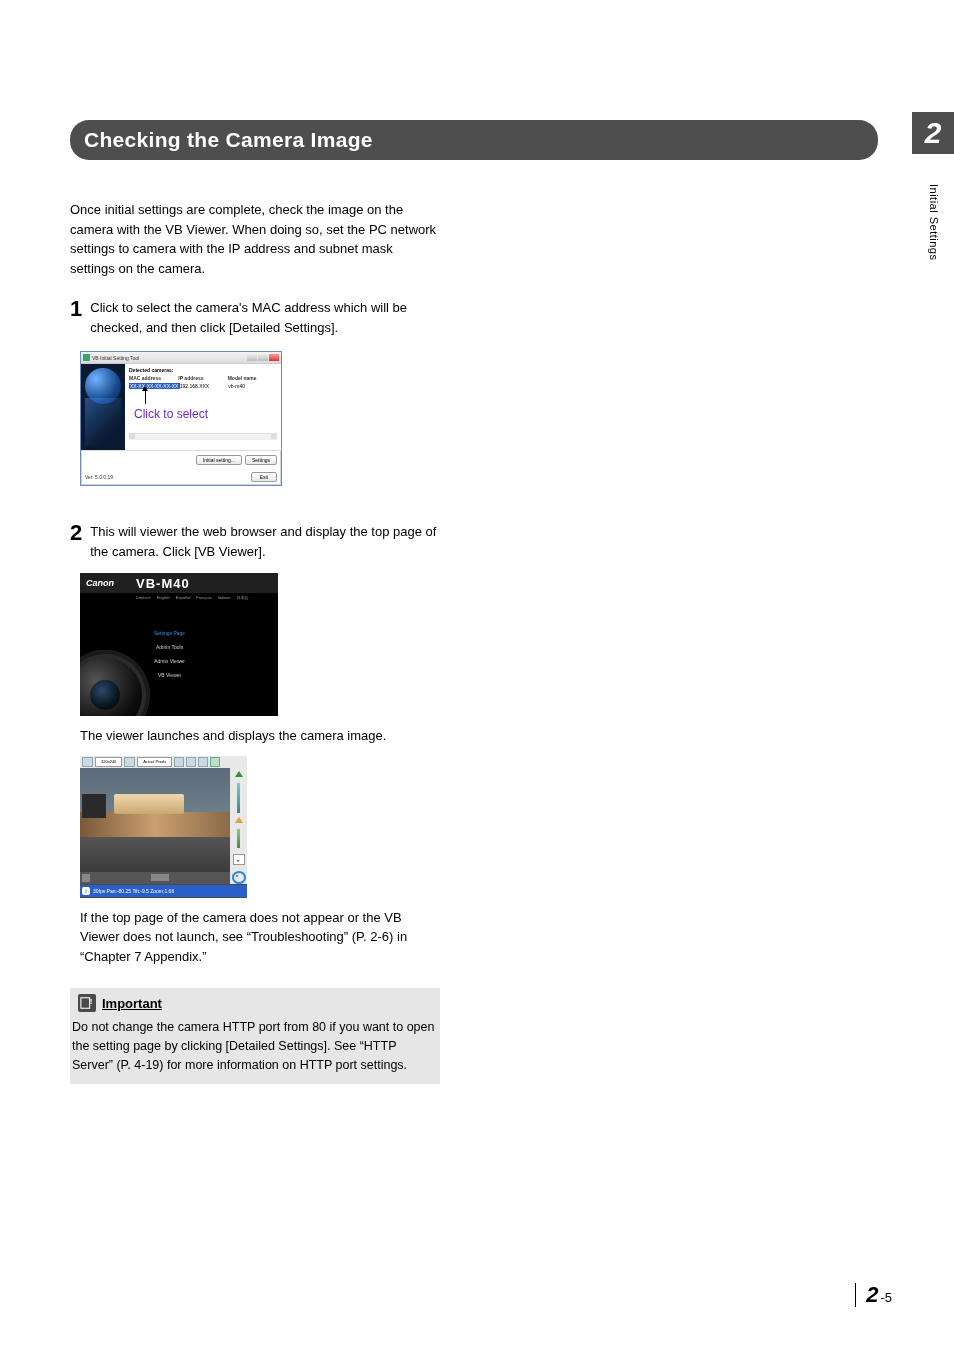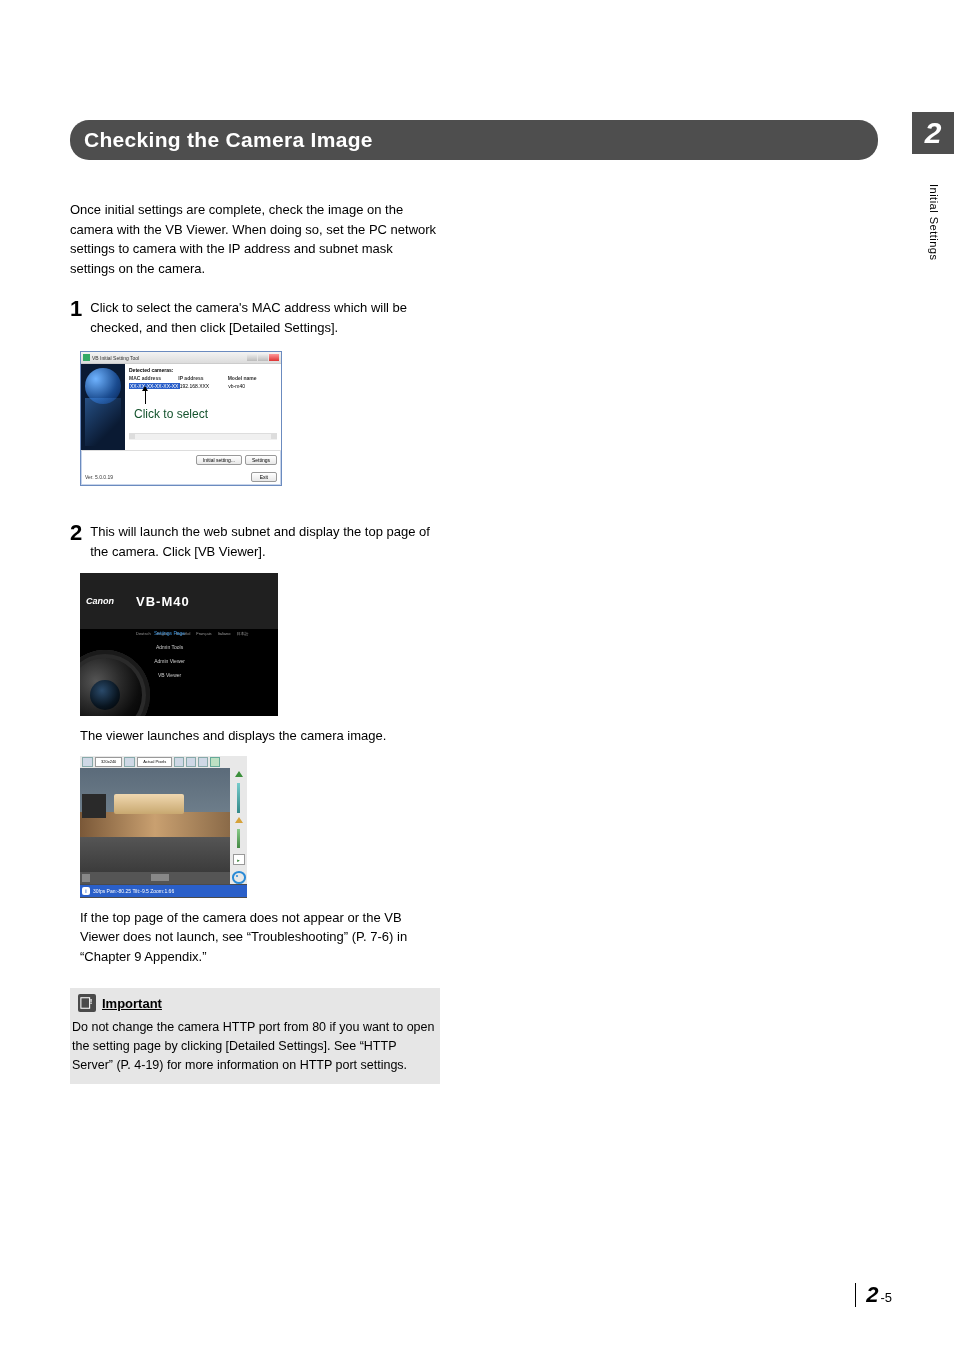--- a/index.html
+++ b/index.html
@@ -103,21 +103,21 @@
   .fig1-right .row span{flex:1;}
   .fig1-right .row.sel span:first-child{background:#2a5fc9;color:#fff;padding:0 1px;}
   .fig1-arrow {
     width:1px;height:14px;background:#000;margin:1px 0 0 16px;position:relative;
   }
   .fig1-arrow:before{
     content:"";position:absolute;top:-4px;left:-3px;
     border-left:3.5px solid transparent;border-right:3.5px solid transparent;border-bottom:5px solid #000;
   }
   .fig1-click {
-    font-size: 12px; color:#14532d; margin: 3px 0 0 5px;
+    font-size: 12px; color:#6d28d9; margin: 3px 0 0 5px;
   }
   .fig1-right .scrollb { height:6px;background:#f0f0f0;border-top:1px solid #ddd;margin-top:12px;position:relative;}
   .fig1-right .scrollb .ar{position:absolute;top:0;width:6px;height:5px;background:#ddd;}
   .fig1-right .scrollb .ar.l{left:0;}
   .fig1-right .scrollb .ar.r{right:0;}
   .fig1-footer {
     display:flex;justify-content:flex-end;padding:4px;gap:3px;border-top:1px solid #ddd;
   }
   .fig1-footer .btn{font-size:5px;border:1px solid #999;border-radius:2px;padding:1px 6px;background:linear-gradient(#fff,#e8e8e8);}
   .fig1-footer2 {
@@ -133,21 +133,21 @@
 
   
   .fig2 {
     width: 198px;
     height: 143px;
     background: #000;
     position: relative;
     margin: 12px 0 8px 10px;
     overflow:hidden;
   }
-  .fig2 .topbar { height:20px; background:#202020; display:flex; align-items:center; padding:18px 6px;}
+  .fig2 .topbar { height:20px; background:#202020; display:flex; align-items:center; padding:0 6px;}
   .fig2 .topbar .logo{color:#fff;font-size:9px;font-weight:bold;font-style:italic;}
   .fig2 .topbar .model{color:#fff;font-size:13px;font-weight:bold;letter-spacing:1px;margin-left:22px;}
   .fig2 .langs { font-size:4px;color:#999;display:flex;gap:6px;padding:2px 0 0 56px;}
   .fig2 .center { position:absolute; top:55px; left:62px; display:flex;flex-direction:column;gap:4px;}
   .fig2 .center .lnk{font-size:5px;color:#ccc;text-align:center;padding:2px 12px;}
   .fig2 .center .lnk.first{color:#3b8fd6;}
   .fig2 .lens {
     position:absolute; left:-20px; bottom:-24px; width:90px;height:90px;border-radius:50%;
     background: radial-gradient(circle at 40% 35%, #555 0%, #2b2b2b 30%, #0d0d0d 55%, #000 80%);
     box-shadow: inset 0 0 0 4px #1a1a1a, inset 0 0 0 8px #2a2a2a;
@@ -310,21 +310,21 @@
       </div>
       <div class="fig1-footer2">
         <span class="ver">Ver. 5.0.0.19</span>
         <span class="btn">Exit</span>
       </div>
     </div>
   </div>
 
   <div class="step" style="margin-top:36px">
     <div class="step-num">2</div>
-    <div class="step-text">This will launch the web subnet and display the top page of the camera. Click [VB Viewer].</div>
+    <div class="step-text">This will viewer the web browser and display the top page of the camera. Click [VB Viewer].</div>
   </div>
 
   <div class="fig2">
     <div class="topbar">
       <span class="logo">Canon</span>
       <span class="model">VB-M40</span>
     </div>
     <div class="langs">
       <span>Deutsch</span>
       <span>English</span>
@@ -375,21 +375,21 @@
         <span class="sq">▸</span>
         <span class="tgt"></span>
       </div>
     </div>
     <div class="status">
       <span class="info">i</span>
       <span>30fps  Pan:-80.25 Tilt:-9.5 Zoom:1.66</span>
     </div>
   </div>
 
-  <div class="subtext">If the top page of the camera does not appear or the VB Viewer does not launch, see “Troubleshooting” (P. 7-6) in “Chapter 9 Appendix.”</div>
+  <div class="subtext">If the top page of the camera does not appear or the VB Viewer does not launch, see “Troubleshooting” (P. 2-6) in “Chapter 7 Appendix.”</div>
 
   <div class="important-box">
     <div class="important-head">
       <span class="icon">
         <svg viewBox="0 0 16 16">
             <rect x="1" y="2" width="10" height="12" fill="none" stroke="#fff" stroke-width="1.2"></rect>
             <text x="11" y="9" font-size="9" fill="#fff" font-weight="bold">!</text>
           </svg>
       </span>
       <span class="lbl">Important</span>

